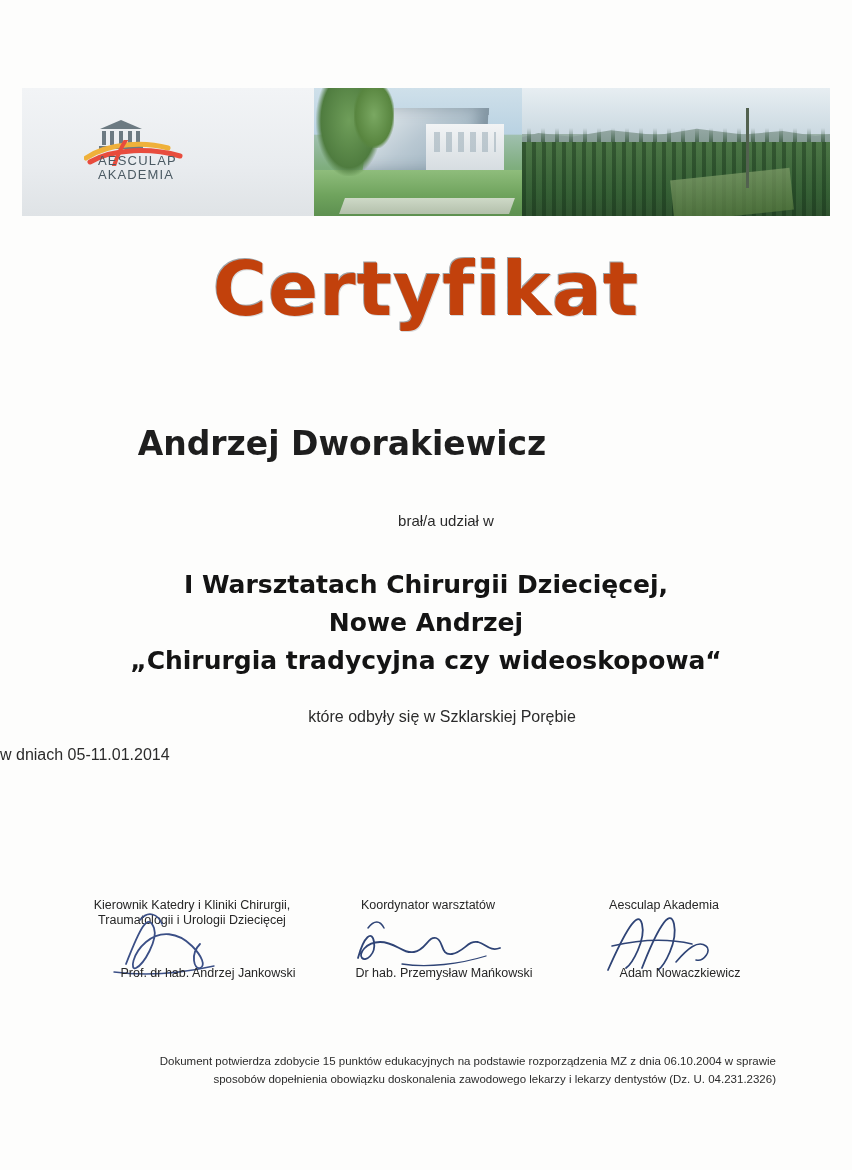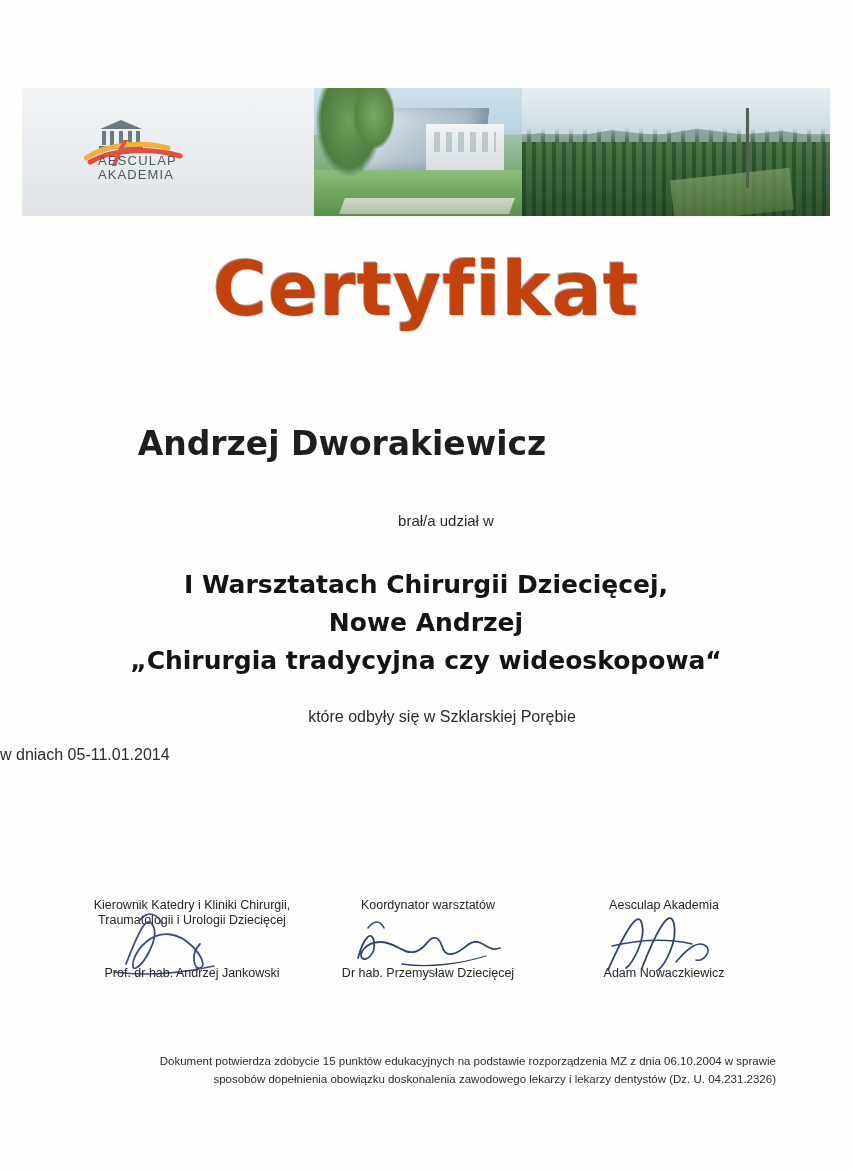--- a/index.html
+++ b/index.html
@@ -293,21 +293,21 @@
     position: relative;
     text-align: center;
   }
   .sig-role {
     font-size: 12.5px;
     color: #262626;
     line-height: 15px;
   }
   .sig-name {
     position: absolute;
-    left: 0;
+    left: 16px;
     top: 68px;
     width: 100%;
     font-size: 12.5px;
     color: #262626;
   }
   .sig-scribble {
     position: absolute;
     left: 0;
     top: 4px;
     width: 236px;
@@ -409,21 +409,21 @@
 
     <div class="sig-block">
       <div class="sig-role">
         <div>Koordynator warsztatów</div>
       </div>
       <svg class="sig-scribble" viewBox="0 0 236 80">
         <path d="M48,56 C54,34 62,28 64,40 C66,52 56,60 52,56 C48,52 56,40 70,40 C86,40 92,52 104,50 C116,48 118,34 126,36 C134,38 130,54 142,52 C154,50 158,38 168,40 C176,42 180,50 190,46" stroke="#2f4476" stroke-width="1.8" fill="none" stroke-linecap="round"></path>
         <path d="M58,26 C64,18 70,18 74,26" stroke="#2f4476" stroke-width="1.5" fill="none" stroke-linecap="round"></path>
         <path d="M92,62 C118,66 150,62 176,54" stroke="#2f4476" stroke-width="1.3" fill="none" stroke-linecap="round"></path>
       </svg>
-      <div class="sig-name">Dr hab. Przemysław Dziecięcej</div>
+      <div class="sig-name">Dr hab. Przemysław Mańkowski</div>
     </div>
 
     <div class="sig-block">
       <div class="sig-role">
         <div>Aesculap Akademia</div>
       </div>
       <svg class="sig-scribble" viewBox="0 0 236 80">
         <path d="M62,68 C78,32 92,6 96,22 C100,38 86,62 80,66" stroke="#2f4476" stroke-width="1.8" fill="none" stroke-linecap="round"></path>
         <path d="M96,66 C110,30 124,4 128,22 C132,40 118,64 112,68" stroke="#2f4476" stroke-width="1.8" fill="none" stroke-linecap="round"></path>
         <path d="M66,44 C92,38 120,36 146,42" stroke="#2f4476" stroke-width="1.5" fill="none" stroke-linecap="round"></path>

